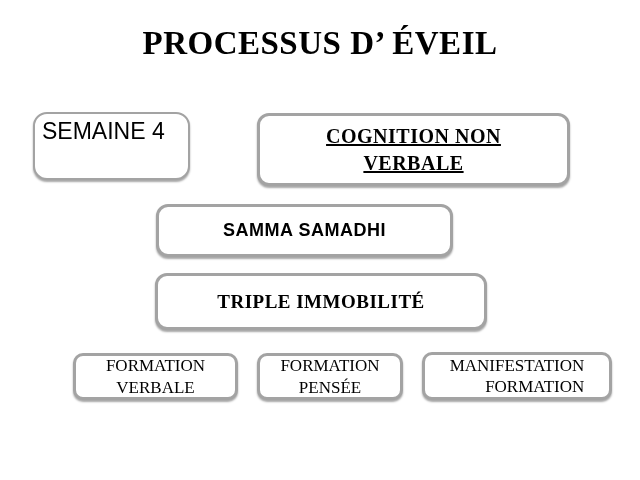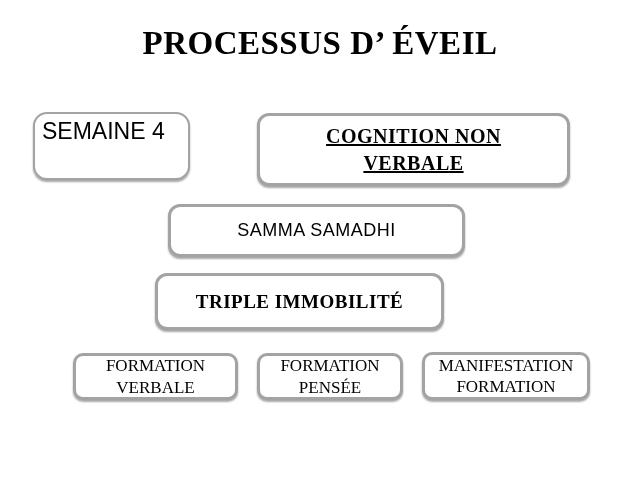--- a/index.html
+++ b/index.html
@@ -60,45 +60,45 @@
     left: 257px; top: 113px; width: 313px; height: 73px;
     font-family: "Liberation Serif", serif;
     font-weight: 700;
     font-size: 20px;
     line-height: 1.35;
     letter-spacing: 0.5px;
     text-decoration: underline;
   }
   
   #box-samadhi {
-    left: 168px; top: 204px; width: 297px; height: 53px;
+    left: 156px; top: 204px; width: 297px; height: 53px;
     font-family: "Liberation Sans", sans-serif;
-    font-weight: 400;
+    font-weight: 700;
     font-size: 18px;
     letter-spacing: 0.5px;
   }
   
   #box-triple {
-    left: 155px; top: 273px; width: 289px; height: 57px;
+    left: 155px; top: 273px; width: 332px; height: 57px;
     font-family: "Liberation Serif", serif;
     font-weight: 700;
     font-size: 19px;
     letter-spacing: 0.5px;
   }
   
   .box.small {
     font-family: "Liberation Serif", serif;
     font-weight: 400;
     font-size: 17px;
     line-height: 1.25;
     border-radius: 10px;
   }
   #box-fverbale      { left: 73px;  top: 353px; width: 165px; height: 47px; }
   #box-fpensee       { left: 257px; top: 353px; width: 146px; height: 47px; }
-  #box-manifestation { left: 422px; top: 352px; width: 168px; height: 48px; }
+  #box-manifestation { left: 422px; top: 352px; width: 190px; height: 48px; text-align: right; }
 </style>
 </head>
 <body>
 
 <div class="slide">
 
   <div class="slide-title">PROCESSUS D’ ÉVEIL</div>
 
   <div class="box" id="box-semaine">
     <span class="line">SEMAINE 4</span>

